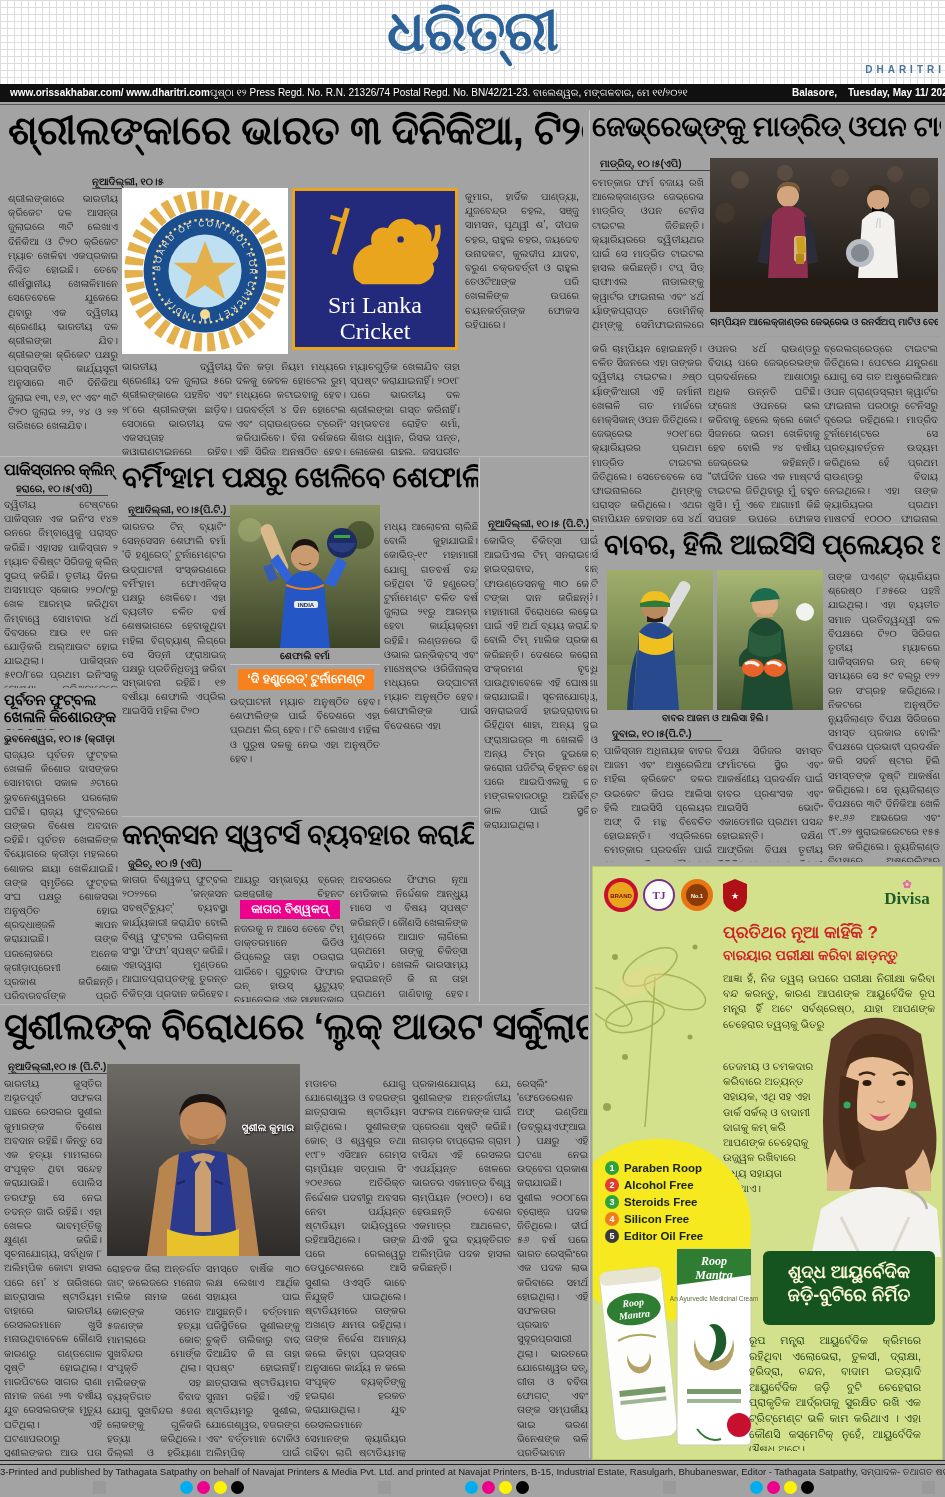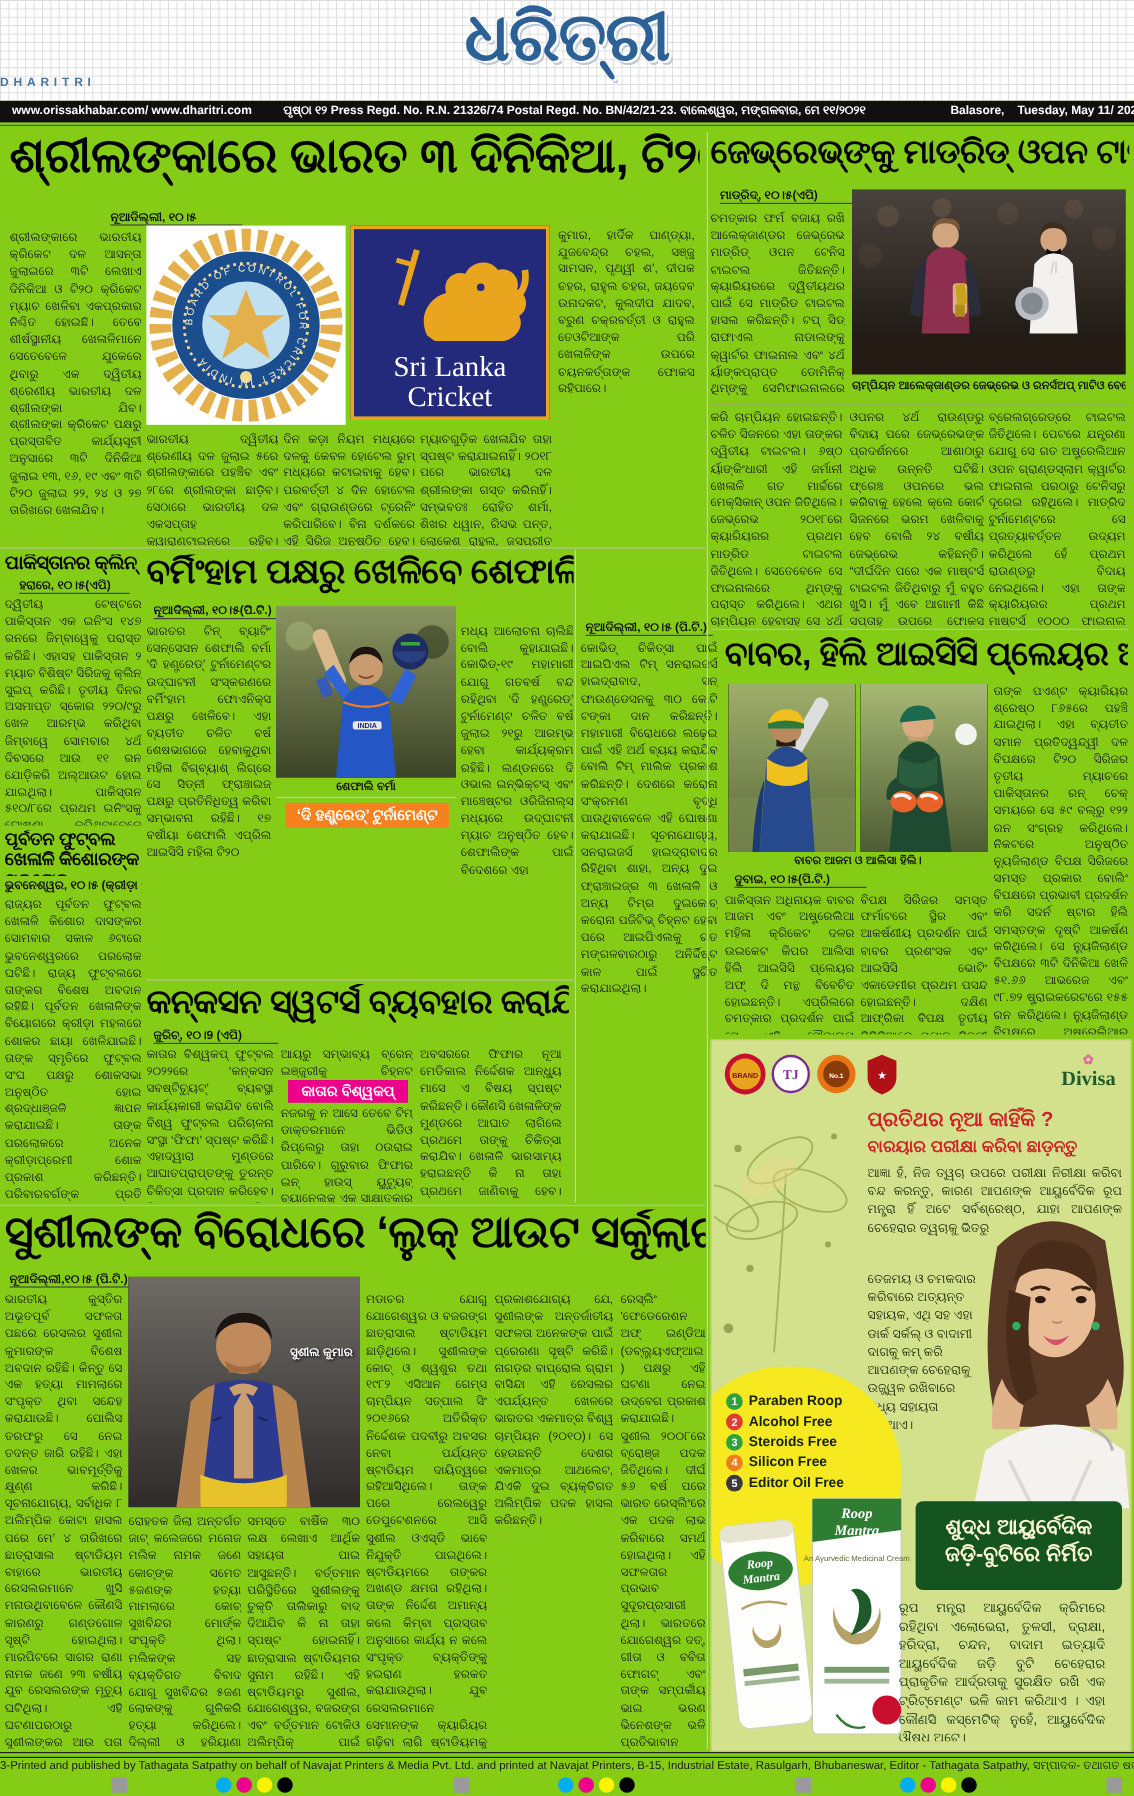--- a/index.html
+++ b/index.html
@@ -1,24 +1,24 @@
 <!DOCTYPE html>
 <html><head>
 <meta charset="utf-8">
 <style>
   html,body{margin:0;padding:0;background:#e8e8e4;}
-  #page{position:relative;width:945px;height:1497px;margin:0 auto;background:#84cc16;
+  #page{position:relative;width:945px;height:1497px;margin:0 auto;background:#a3a3a3;
         font-family:"Liberation Sans","DejaVu Sans",sans-serif;overflow:hidden;}
   
   .mast{position:absolute;left:0;top:0;width:945px;height:84px;background:#fff;
         background-image:linear-gradient(#dddddd 1px,transparent 1px),linear-gradient(90deg,#dddddd 1px,transparent 1px);
         background-size:7px 7px;}
   .logo-odia{position:absolute;left:0;top:-2px;width:945px;text-align:center;font-size:56px;font-weight:bold;
         color:#2b6197;text-shadow:2px 2px 0 #ffffff,3px 3px 0 #b9c9d8;letter-spacing:-1px;}
-  .logo-latin{position:absolute;left:0;top:64px;width:945px;text-align:left;font-size:10px;font-weight:bold;
+  .logo-latin{position:absolute;left:0;top:64px;width:945px;text-align:right;font-size:10px;font-weight:bold;
         letter-spacing:4px;color:#48759e;}
   .infobar{position:absolute;left:0;top:84px;width:945px;height:18px;background:#101010;color:#fff;}
   .infobar span{position:absolute;top:3px;font-size:10px;font-weight:bold;white-space:nowrap;}
   .rule-top{position:absolute;left:0;top:104px;width:945px;height:1px;background:#555;}
   
   .hl{position:absolute;font-weight:bold;color:#000;letter-spacing:-.5px;line-height:1.04;overflow:hidden;white-space:nowrap;}
   .hlw{position:absolute;font-weight:bold;color:#000;letter-spacing:-.3px;line-height:1.12;overflow:hidden;}
   .dl{position:absolute;font-size:10px;font-weight:bold;color:#111;border-bottom:1px solid #444;overflow:hidden;white-space:nowrap;}
   .bt{position:absolute;font-size:10px;line-height:1.42;text-align:justify;color:#1c1c1c;overflow:hidden;word-break:break-word;}
   .cap{position:absolute;font-size:9.5px;font-weight:bold;text-align:center;color:#111;overflow:hidden;white-space:nowrap;}
@@ -55,21 +55,21 @@
 <body>
 
 <div id="page">
 
   <div class="mast">
     <div class="logo-odia">ଧରିତ୍ରୀ</div>
     <div class="logo-latin">DHARITRI</div>
   </div>
   <div class="infobar">
     <span style="left:10px">www.orissakhabar.com/ www.dharitri.com</span>
-    <span style="left:236px;font-weight:bold">ପୃଷ୍ଠା ୧୨  Press Regd. No. R.N. 21326/74 Postal Regd. No. BN/42/21-23.  ବାଲେଶ୍ୱର, ମଙ୍ଗଳବାର, ମେ ୧୧/୨୦୨୧</span>
+    <span style="left:210px;font-weight:normal">ପୃଷ୍ଠା ୧୨  Press Regd. No. R.N. 21326/74 Postal Regd. No. BN/42/21-23.  ବାଲେଶ୍ୱର, ମଙ୍ଗଳବାର, ମେ ୧୧/୨୦୨୧</span>
     <span style="left:792px">Balasore,</span>
     <span style="left:848px">Tuesday, May 11/ 2021</span>
   </div>
   <div class="rule-top"></div>
 
   <div class="hl" style="left:8px;top:110px;width:575px;height:54px;font-size:40px">ଶ୍ରୀଲଙ୍କାରେ ଭାରତ ୩ ଦିନିକିଆ, ଟି୨୦ ଖେଳିବ</div>
   <div class="dl" style="left:92px;top:176px;width:110px">ନୂଆଦିଲ୍ଲୀ, ୧୦।୫</div>
   <div class="bt" style="left:8px;top:192px;width:110px;height:262px">ଶ୍ରୀଲଙ୍କାରେ ଭାରତୀୟ କ୍ରିକେଟ ଦଳ ଆସନ୍ତା ଜୁଲାଇରେ ୩ଟି ଲେଖାଏ ଦିନିକିଆ ଓ ଟି୨୦ କ୍ରିକେଟ ମ୍ୟାଚ ଖେଳିବା ଏକପ୍ରକାର ନିଶ୍ଚିତ ହୋଇଛି। ତେବେ ଶୀର୍ଷସ୍ଥାନୀୟ ଖେଳାଳିମାନେ ସେତେବେଳେ ଯୁକେରେ ଥିବାରୁ ଏକ ଦ୍ୱିତୀୟ ଶ୍ରେଣୀୟ ଭାରତୀୟ ଦଳ ଶ୍ରୀଲଙ୍କା ଯିବ। ଶ୍ରୀଲଙ୍କା କ୍ରିକେଟ ପକ୍ଷରୁ ପ୍ରସ୍ତାବିତ କାର୍ଯ୍ୟସୂଚୀ ଅନୁସାରେ ୩ଟି ଦିନିକିଆ ଜୁଲାଇ ୧୩, ୧୬, ୧୯ ଏବଂ ୩ଟି ଟି୨୦ ଜୁଲାଇ ୨୨, ୨୪ ଓ ୨୭ ତାରିଖରେ ଖେଳାଯିବ।</div>
 
   <div class="ph" style="left:122px;top:188px;width:166px;height:166px;background:#fff">
@@ -186,20 +186,21 @@
       <path d="M56,78 L40,56 l8,-7 14,22 Z" fill="#2f63d6"></path>
       <path d="M94,78 L108,52 l9,6 -12,24 Z" fill="#2f63d6"></path>
       <rect x="64" y="96" width="24" height="7" rx="2" fill="#e8e8e8"></rect>
       <text x="76" y="102" text-anchor="middle" font-size="6" font-weight="bold" fill="#17306e" font-family="Liberation Sans, sans-serif">INDIA</text>
       <path d="M56,80 q20,8 38,0" stroke="#f07d1a" stroke-width="2" fill="none"></path>
     </svg>
   </div>
   <div class="cap" style="left:230px;top:650px;width:150px">ଶେଫାଲି ବର୍ମା</div>
   <div class="hline" style="left:230px;top:664px;width:150px;background:#c4c4c4"></div>
   <div class="tag" style="left:238px;top:669px;width:136px;height:21px;background:#f5821f;font-size:12.5px;line-height:21px">‘ଦି ହଣ୍ଡ୍ରେଡ୍’ ଟୁର୍ନାମେଣ୍ଟ</div>
+  <div class="bt" style="left:230px;top:695px;width:150px;height:121px">ଉଦ୍‌ଘାଟନୀ ମ୍ୟାଚ ଅନୁଷ୍ଠିତ ହେବ। ଶେଫାଲିଙ୍କ ପାଇଁ ବିଦେଶରେ ଏହା ପ୍ରଥମ ଲିଗ୍ ହେବ। ୮ଟି ଲେଖାଏ ମହିଳା ଓ ପୁରୁଷ ଦଳକୁ ନେଇ ଏହା ଅନୁଷ୍ଠିତ ହେବ।</div>
   <div class="bt" style="left:384px;top:520px;width:94px;height:296px">ମଧ୍ୟ ଆଲୋଚନା ଚାଲିଛି ବୋଲି କୁହାଯାଇଛି। କୋଭିଡ୍-୧୯ ମହାମାରୀ ଯୋଗୁ ଗତବର୍ଷ ବନ୍ଦ ରହିଥିବା ‘ଦି ହଣ୍ଡ୍ରେଡ୍’ ଟୁର୍ନାମେଣ୍ଟ ଚଳିତ ବର୍ଷ ଜୁଲାଇ ୨୧ରୁ ଆରମ୍ଭ ହେବା କାର୍ଯ୍ୟକ୍ରମ ରହିଛି। ଲଣ୍ଡନରେ ଦି ଓଭାଲ ଇନ୍‌ଭିକ୍ଟସ୍ ଏବଂ ମାଞ୍ଚେଷ୍ଟର ଓରିଜିନାଲ୍ସ ମଧ୍ୟରେ ଉଦ୍‌ଘାଟନୀ ମ୍ୟାଚ ଅନୁଷ୍ଠିତ ହେବ। ଶେଫାଲିଙ୍କ ପାଇଁ ବିଦେଶରେ ଏହା</div>
 
   <div class="vline" style="left:479px;top:458px;height:544px"></div>
   <div class="dl" style="left:488px;top:518px;width:106px">ନୂଆଦିଲ୍ଲୀ, ୧୦।୫ (ପି.ଟି.)</div>
   <div class="bt" style="left:484px;top:534px;width:114px;height:466px">କୋଭିଡ୍ ଚିକିତ୍ସା ପାଇଁ ଆଇପିଏଲ ଟିମ୍ ସନରାଇଜର୍ସ ହାଇଦ୍ରାବାଦ, ସନ୍ ଫାଉଣ୍ଡେସନକୁ ୩୦ କୋଟି ଟଙ୍କା ଦାନ କରିଛନ୍ତି। ମହାମାରୀ ବିରୋଧରେ ଲଢ଼େଇ ପାଇଁ ଏହି ଅର୍ଥ ବ୍ୟୟ କରାଯିବ ବୋଲି ଟିମ୍ ମାଲିକ ପ୍ରକାଶ କରିଛନ୍ତି। ଦେଶରେ କରୋନା ସଂକ୍ରମଣ ବୃଦ୍ଧି ପାଉଥିବାବେଳେ ଏହି ଘୋଷଣା କରାଯାଇଛି। ସୂଚନାଯୋଗ୍ୟ, ସନରାଇଜର୍ସ ହାଇଦ୍ରାବାଦର ରିହିଥିବା ଶାହା, ଅନ୍ୟ ଦୁଇ ଫ୍ରାଞ୍ଚାଇଜ୍‌ର ୩ ଖେଳାଳି ଓ ଅନ୍ୟ ଟିମ୍‌ର ଦୁଇକୋଚ୍ କରୋନା ପଜିଟିଭ୍ ଚିହ୍ନଟ ହେବା ପରେ ଆଇପିଏଲକୁ ଗତ ମଙ୍ଗଳବାରଠାରୁ ଅନିର୍ଦ୍ଦିଷ୍ଟ କାଳ ପାଇଁ ସ୍ଥଗିତ କରାଯାଇଥିଲା।</div>
 
   <div class="hline" style="left:592px;top:524px;width:348px;background:#bbb"></div>
   <div class="hl" style="left:604px;top:530px;width:336px;height:36px;font-size:28px">ବାବର, ହିଲି ଆଇସିସି ପ୍ଲେୟର ଅଫ୍ ଦି ମନ୍ଥ</div>
 
   <div class="ph" style="left:607px;top:570px;width:106px;height:140px">

